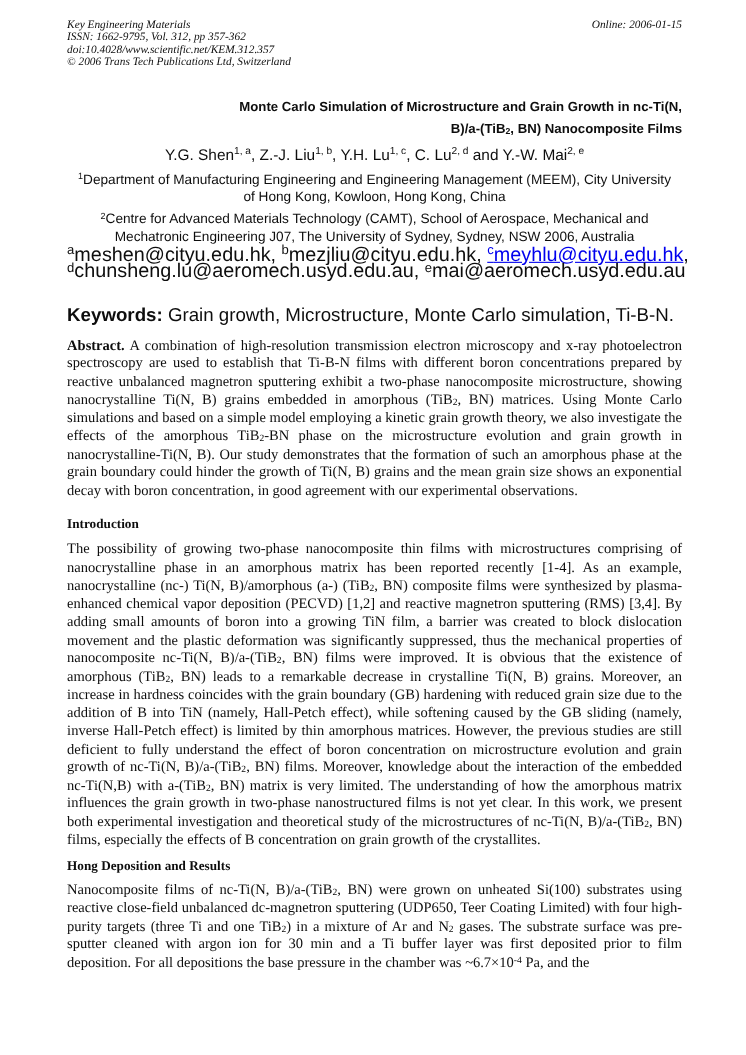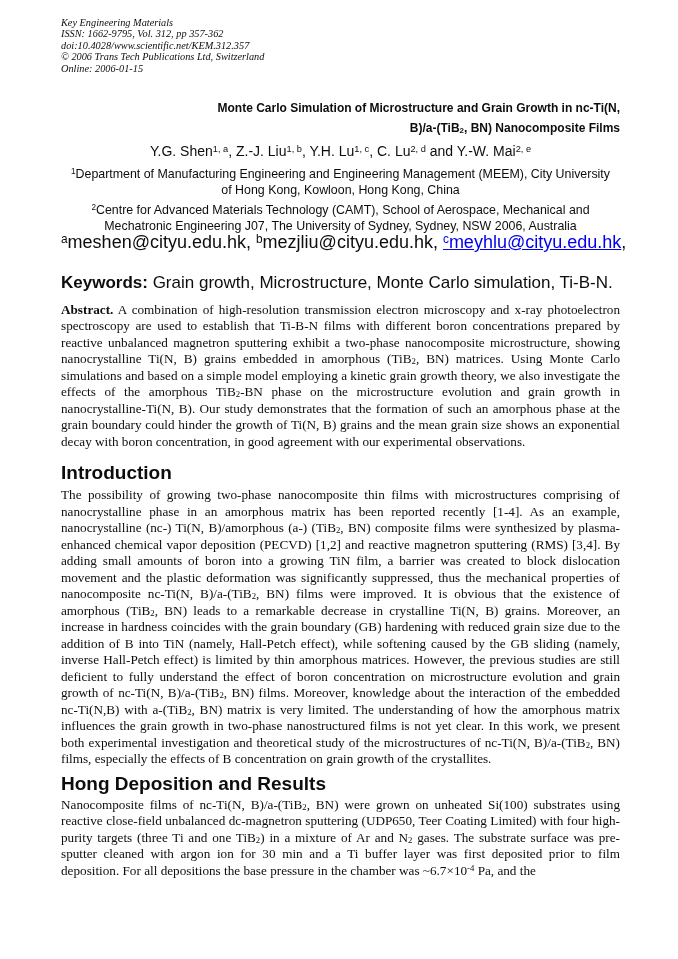--- a/index.html
+++ b/index.html
@@ -8,21 +8,21 @@
     width:678px; height:959px; margin:0; overflow:hidden;
     background:var(--page-bg, #ffffff);
     color:var(--text-color, #0d0d0d);
     font-family:"Liberation Serif", serif;
   }
   .page { width:678px; height:959px; padding:17px 58px 0 61px; }
 
   
   .hdr { display:flex; justify-content:space-between; align-items:flex-start;
          font-style:italic; font-size:10.3px; line-height:11.4px;
-         font-family:"Liberation Serif", serif;flex-direction:column; }
+         font-family:"Liberation Serif", serif; }
   .hdr-right { white-space:nowrap; }
 
   
   .title { margin-top:24px; text-align:right; font-family:"Liberation Sans", sans-serif;
            font-weight:bold; font-size:12px; line-height:20px; }
   .title .tl { display:block; white-space:nowrap; }
   .authors { margin-top:4px; text-align:center; font-family:"Liberation Sans", sans-serif;
              font-size:14px; line-height:19px; white-space:nowrap; }
   .affil { margin-top:5px; text-align:center; font-family:"Liberation Sans", sans-serif;
            font-size:12.4px; line-height:16px; }
@@ -36,22 +36,22 @@
   
   .keywords { margin-top:24px; font-family:"Liberation Sans", sans-serif;
               font-size:17px; line-height:16px; }
   .keywords b { font-weight:bold; }
 
   
   .par { font-size:13.2px; line-height:16.5px; text-align:justify;
          font-family:"Liberation Serif", serif; }
   .abstract-par { margin-top:11px; }
   .runin { font-weight:bold; }
-  .sec-head { font-weight:bold; font-size:19px; line-height:17px;
-              font-family:Liberation Sans, sans-serif; }
+  .sec-head { font-weight:bold; font-size:12px; line-height:17px;
+              font-family:Liberation Serif, serif; }
   .intro-head { margin-top:14px; }
   .intro-par { margin-top:6px; }
   .film-head { margin-top:7px; }
   .film-par { margin-top:5px; }
 
   sup, sub { font-size:66%; line-height:0; position:relative; vertical-align:baseline; }
   sup { top:-0.45em; }
   sub { top:0.15em; }
 </style>
 </head>
@@ -81,20 +81,21 @@
     <span class="al">of Hong Kong, Kowloon, Hong Kong, China</span>
   </div>
 
   <div class="affil second">
     <span class="al"><sup>2</sup>Centre for Advanced Materials Technology (CAMT), School of Aerospace, Mechanical and</span>
     <span class="al">Mechatronic Engineering J07, The University of Sydney, Sydney, NSW 2006, Australia</span>
   </div>
 
   <div class="emails">
     <div class="email-line"><span><sup>a</sup>meshen@cityu.edu.hk, </span><span><sup>b</sup>mezjliu@cityu.edu.hk, </span><a class="email-link"><sup>c</sup>meyhlu@cityu.edu.hk</a><span>,</span></div>
+    <div class="email-line"><span><sup>d</sup>chunsheng.lu@aeromech.usyd.edu.au, </span><span><sup>e</sup>mai@aeromech.usyd.edu.au</span></div>
   </div>
 
   <p class="keywords"><b>Keywords:</b><span> Grain growth, Microstructure, Monte Carlo simulation, Ti-B-N.</span></p>
 
   <p class="par abstract-par"><b class="runin">Abstract.</b><span> A combination of high-resolution transmission electron microscopy and x-ray photoelectron spectroscopy are used to establish that Ti-B-N films with different boron concentrations prepared by reactive unbalanced magnetron sputtering exhibit a two-phase nanocomposite microstructure, showing nanocrystalline Ti(N, B) grains embedded in amorphous (TiB<sub>2</sub>, BN) matrices. Using Monte Carlo simulations and based on a simple model employing a kinetic grain growth theory, we also investigate the effects of the amorphous TiB<sub>2</sub>-BN phase on the microstructure evolution and grain growth in nanocrystalline-Ti(N, B). Our study demonstrates that the formation of such an amorphous phase at the grain boundary could hinder the growth of Ti(N, B) grains and the mean grain size shows an exponential decay with boron concentration, in good agreement with our experimental observations.</span></p>
 
   <h2 class="sec-head intro-head">Introduction</h2>
   <p class="par intro-par">The possibility of growing two-phase nanocomposite thin films with microstructures comprising of nanocrystalline phase in an amorphous matrix has been reported recently [1-4]. As an example, nanocrystalline (nc-) Ti(N, B)/amorphous (a-) (TiB<sub>2</sub>, BN) composite films were synthesized by plasma-enhanced chemical vapor deposition (PECVD) [1,2] and reactive magnetron sputtering (RMS) [3,4]. By adding small amounts of boron into a growing TiN film, a barrier was created to block dislocation movement and the plastic deformation was significantly suppressed, thus the mechanical properties of nanocomposite nc-Ti(N, B)/a-(TiB<sub>2</sub>, BN) films were improved. It is obvious that the existence of amorphous (TiB<sub>2</sub>, BN) leads to a remarkable decrease in crystalline Ti(N, B) grains. Moreover, an increase in hardness coincides with the grain boundary (GB) hardening with reduced grain size due to the addition of B into TiN (namely, Hall-Petch effect), while softening caused by the GB sliding (namely, inverse Hall-Petch effect) is limited by thin amorphous matrices. However, the previous studies are still deficient to fully understand the effect of boron concentration on microstructure evolution and grain growth of nc-Ti(N, B)/a-(TiB<sub>2</sub>, BN) films. Moreover, knowledge about the interaction of the embedded nc-Ti(N,B) with a-(TiB<sub>2</sub>, BN) matrix is very limited. The understanding of how the amorphous matrix influences the grain growth in two-phase nanostructured films is not yet clear. In this work, we present both experimental investigation and theoretical study of the microstructures of nc-Ti(N, B)/a-(TiB<sub>2</sub>, BN) films, especially the effects of B concentration on grain growth of the crystallites.</p>
 
   <h2 class="sec-head film-head">Hong Deposition and Results</h2>

